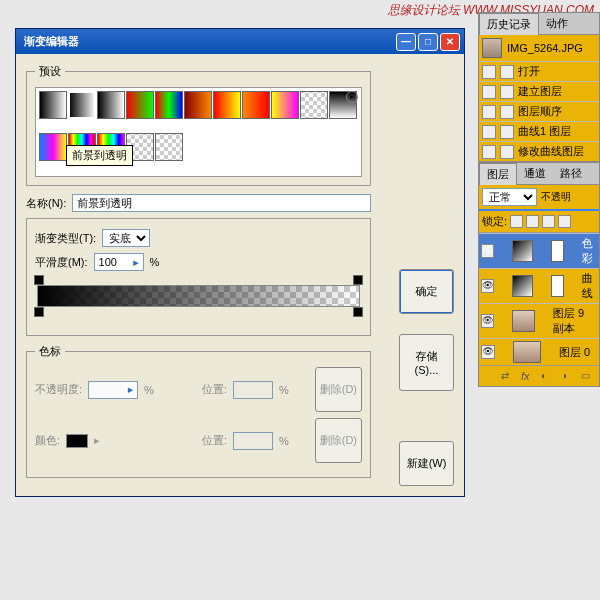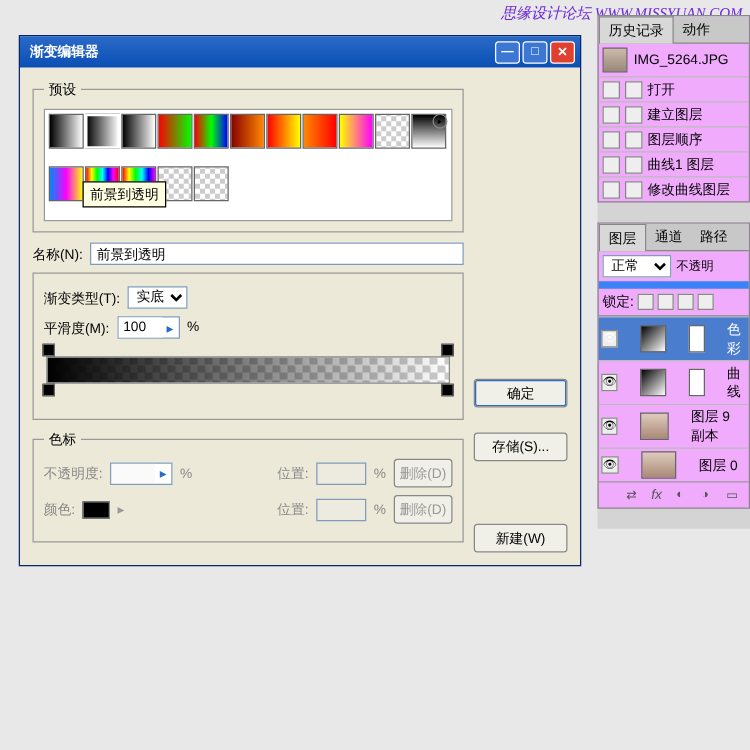--- a/index.html
+++ b/index.html
@@ -1,31 +1,31 @@
 <!DOCTYPE html>
 <html><head>
 <meta charset="utf-8">
 <style>
 * { box-sizing: border-box; margin: 0; padding: 0; font-family: "Microsoft YaHei", Tahoma, sans-serif; font-size: 11px; }
 body { background: #e8e8e8; width: 600px; height: 600px; overflow: hidden; position: relative; }
 
-.watermark { position: absolute; top: 2px; right: 6px; color: #6d28d9; font-size: 12px; font-style: italic; font-family: Liberation Serif, serif; }
+.watermark { position: absolute; top: 2px; right: 6px; color: #b91c1c; font-size: 12px; font-style: italic; }
 
 
 .dialog { position: absolute; left: 15px; top: 28px; width: 450px; border: 1px solid #0a246a; background: #ece9d8; z-index: 10; }
 .titlebar { background: linear-gradient(#2a6ac8, #0a4fb5); height: 25px; display: flex; align-items: center; padding: 0 4px 0 8px; color: #fff; font-size: 12px; font-weight: bold; }
 .titlebar .title { flex: 1; }
 .winbtn { width: 20px; height: 18px; margin-left: 2px; background: #3b77d3; border: 1px solid #fff; border-radius: 3px; display: flex; align-items: center; justify-content: center; color: #fff; font-size: 10px; cursor: pointer; }
 .winbtn.close { background: #e04030; }
 
 .dialog-body { padding: 10px; display: flex; gap: 8px; align-items: flex-end; }
 .left-col { flex: 1; }
 .right-col { width: 75px; display: flex; flex-direction: column; gap: 5px; }
 
-.btn { background: #f0f0e8; border: 1px solid #888; border-radius: 3px; padding: 3px 4px; text-align: center; cursor: pointer; font-size: 11px; }
+.btn { background: #f0f0e8; border: 1px solid #888; border-radius: 3px; padding: 14px 4px; text-align: center; cursor: pointer; font-size: 11px; margin-left: 20px; }
 .btn.default { box-shadow: 0 0 0 1px #2a6ac8 inset; }
 
 fieldset { border: 1px solid #999; padding: 8px; margin-bottom: 8px; }
 legend { padding: 0 4px; font-size: 11px; }
 
 .presets-grid { display: flex; flex-wrap: wrap; gap: 1px; background: #fff; border: 1px solid #999; padding: 3px; height: 90px; overflow: hidden; position: relative; }
 .preset { width: 28px; height: 28px; border: 1px solid #666; }
 .preset.sel { outline: 2px solid #fff; outline-offset: -2px; border: 1px solid #000; }
 .menu-arrow { position: absolute; right: 3px; top: 3px; width: 12px; height: 12px; border: 1px solid #888; border-radius: 50%; font-size: 7px; display:flex; align-items:center; justify-content:center; }
 
@@ -41,30 +41,30 @@
 
 .grad-bar { height: 22px; border: 1px solid #888; background: linear-gradient(to right, #000, rgba(0,0,0,0)), repeating-conic-gradient(#ccc 0 25%, #fff 0 50%) 0 0/12px 12px; position: relative; margin: 14px 2px; }
 .stop { position: absolute; width: 10px; height: 10px; background: #000; border: 1px solid #666; }
 .stop.top { top: -11px; }
 .stop.bot { bottom: -11px; }
 .stop.t0 { left: -4px; }
 .stop.t100 { right: -4px; }
 
 
 .panels { position: absolute; right: 0; top: 12px; width: 122px; background: #d4d4d4; }
-.panel { border: 1px solid #888; margin-bottom: 16px; background: #f0abfc; }
+.panel { border: 1px solid #888; margin-bottom: 0; background: #eab308; }
 .tabs { display: flex; border-bottom: 1px solid #888; background: #c8c8c8; }
 .tab { padding: 3px 7px; font-size: 11px; cursor: pointer; }
 .tab.active { background: #d8d8d8; border: 1px solid #888; border-bottom: none; margin-bottom: -1px; }
 .hist-img { display: flex; align-items: center; padding: 3px; gap: 5px; }
 .thumb { width: 20px; height: 20px; background: linear-gradient(#cba, #987); border: 1px solid #666; }
 .hist-item { display: flex; align-items: center; padding: 2px 3px; gap: 4px; border-top: 1px solid #bbb; }
 .step-icon { width: 14px; height: 14px; border: 1px solid #888; background: #eee; }
 
-.layer-controls { padding: 3px; display: flex; gap: 4px; align-items: center; border-bottom: 6px solid #3b82f6; }
+.layer-controls { padding: 3px; display: flex; gap: 4px; align-items: center; border-bottom: 2px solid #3b82f6; }
 .layer-controls select { width: 55px; }
 .lock-row { padding: 3px; display: flex; align-items: center; gap: 3px; border-bottom: 1px solid #999; }
 .lock-ico { width: 13px; height: 13px; border: 1px solid #888; background: #eee; }
 
 .layer { display: flex; align-items: center; padding: 2px; gap: 18px; border-top: 1px solid #bbb; }
 .layer.sel { background: #4a7dce; color: #fff; }
 .eye { width: 14px; height: 14px; border: 1px solid #888; background: #eee; font-size: 9px; text-align: center; }
 .lthumb { width: 28px; height: 22px; border: 1px solid #666; background: #fff; }
 .lthumb.curve { background: linear-gradient(135deg, #000, #fff); }
 .lthumb.img { background: linear-gradient(#dcb, #a87); }

